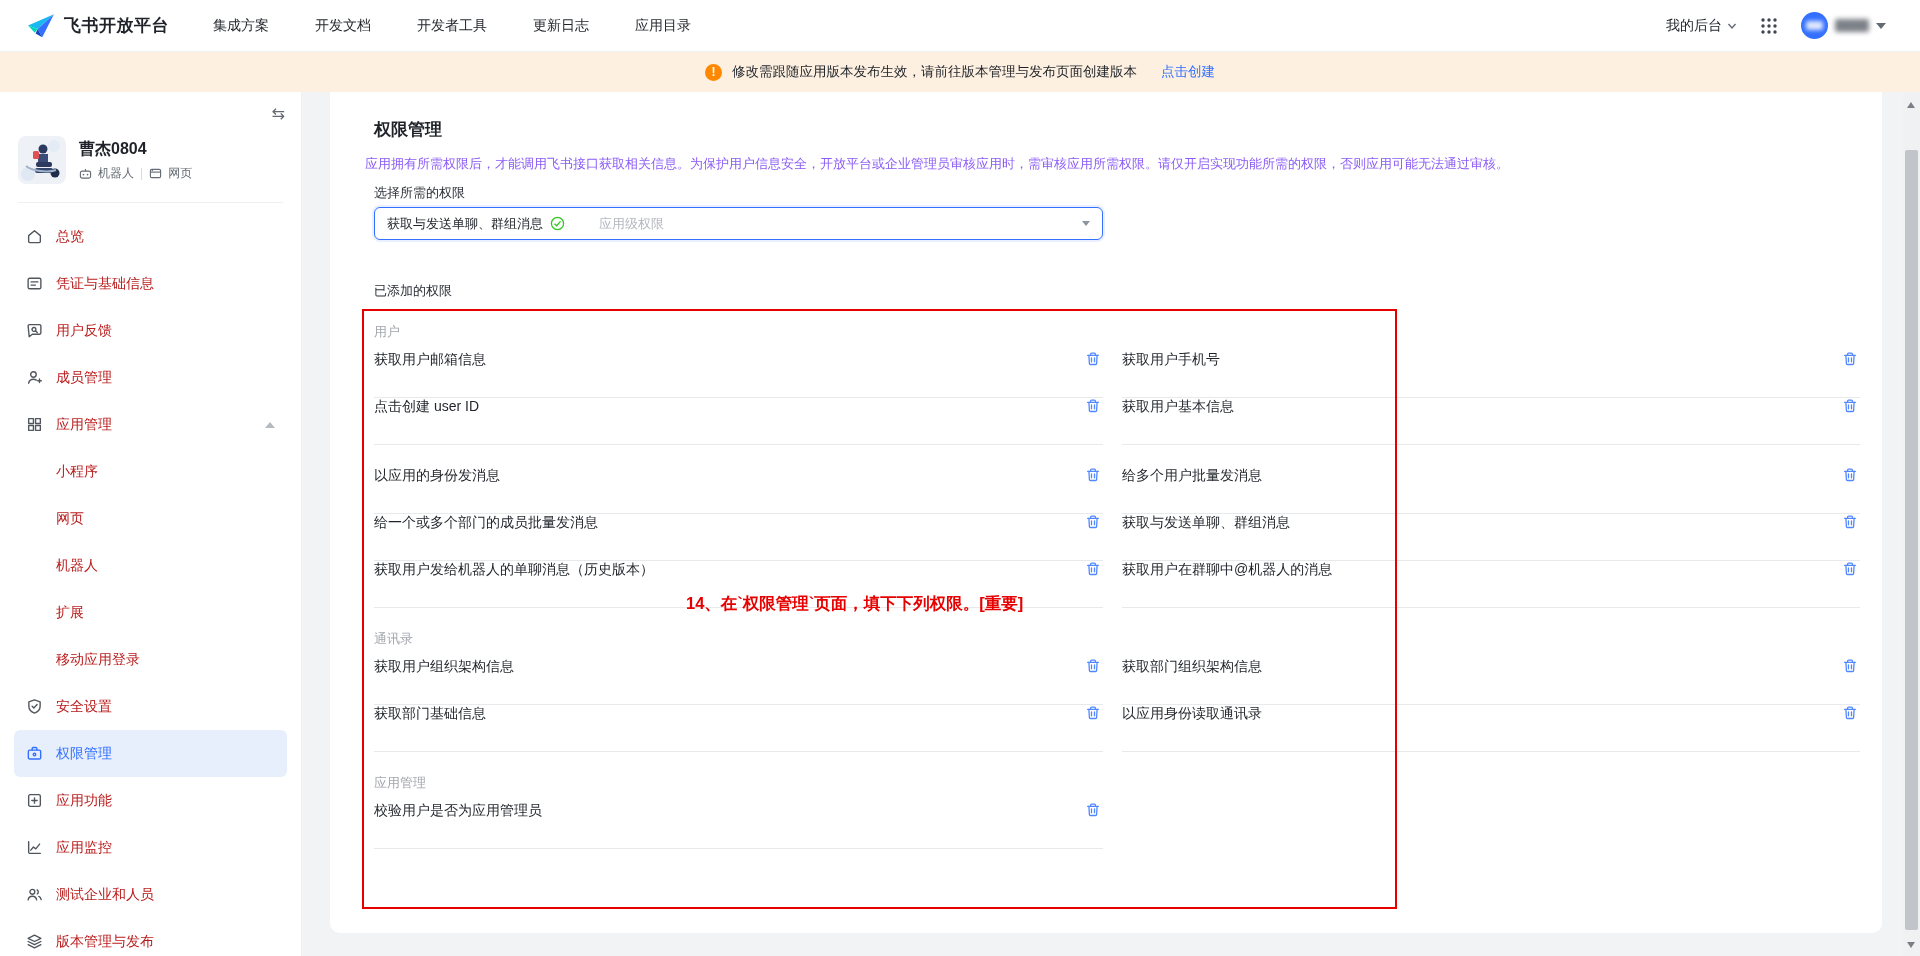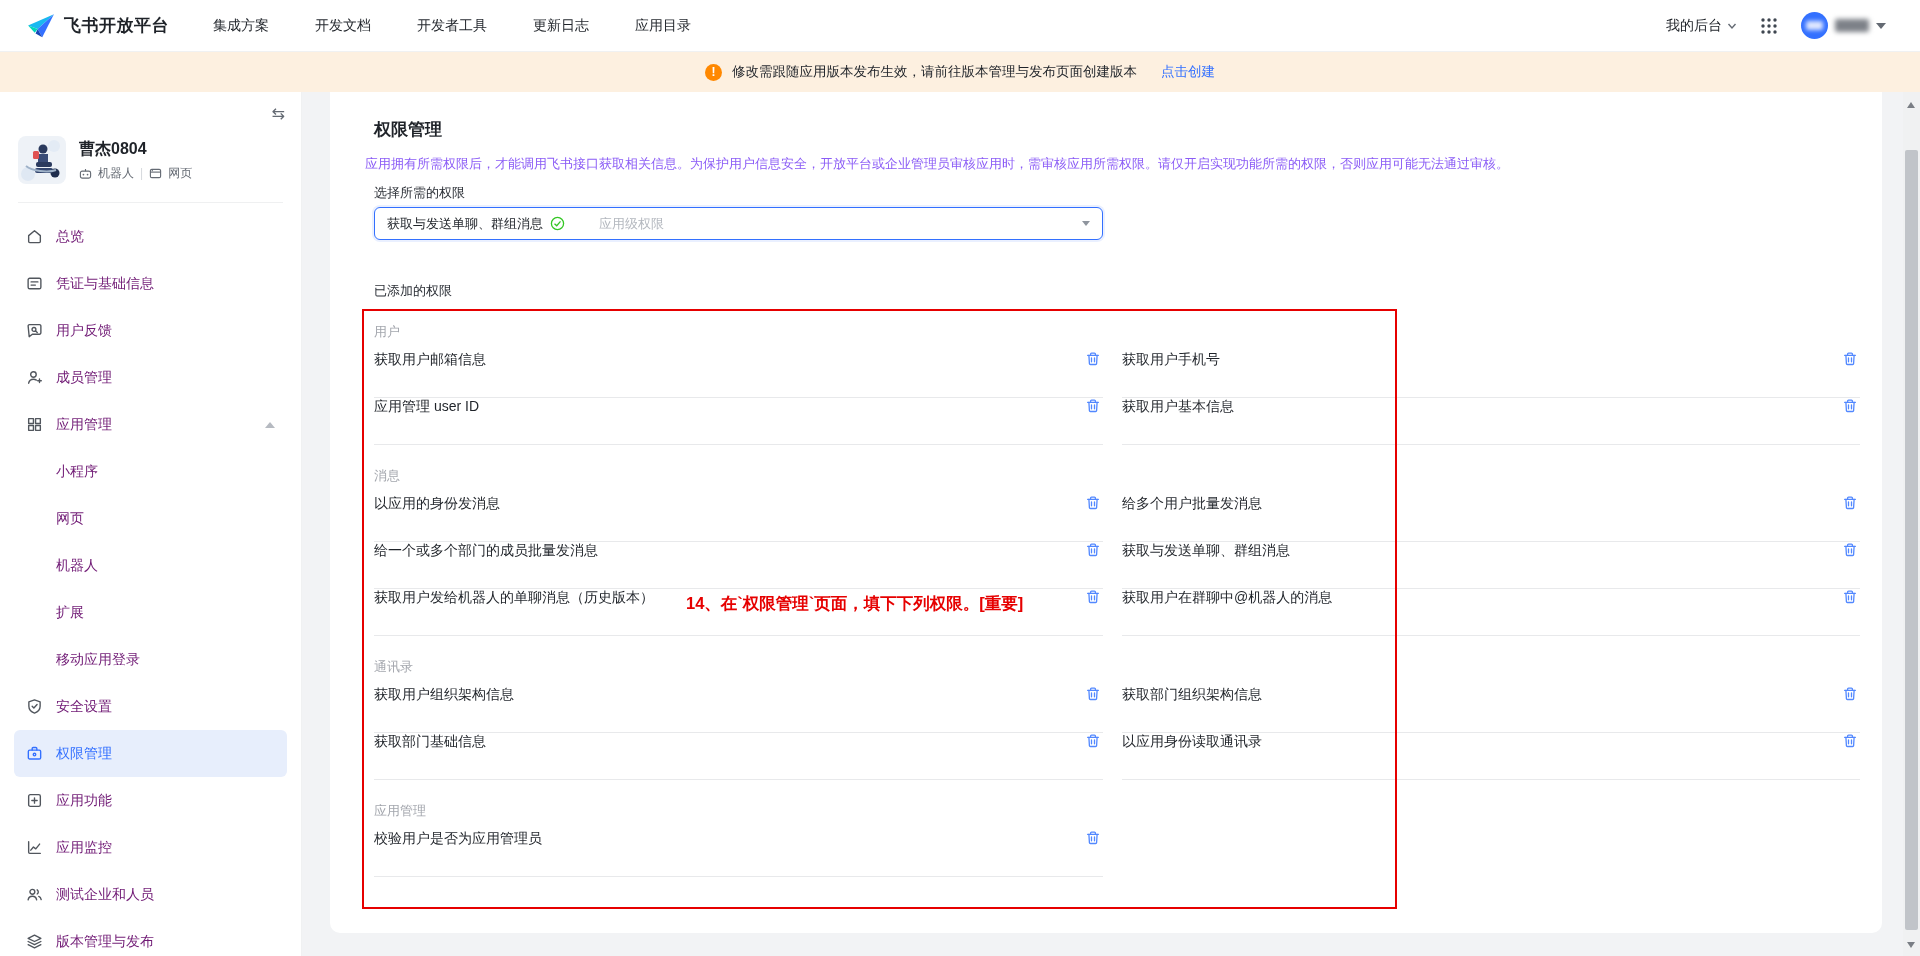--- a/index.html
+++ b/index.html
@@ -38,21 +38,21 @@
   .collapse-btn { position:absolute; right:16px; top:12px; font-size:16px; color:#646a73; cursor:pointer; }
   .profile { display:flex; align-items:center; gap:13px; padding:44px 18px 0 18px; }
   .app-avatar { width:48px; height:48px; border-radius:8px; overflow:hidden; flex:0 0 auto; }
   .app-name { font-size:16px; font-weight:bold; }
   .app-tags { display:flex; align-items:center; gap:6px; margin-top:5px; font-size:12px; color:#646a73; }
   .app-tags svg { width:13px; height:13px; }
   .tag-sep { color:#d6d9dd; }
   .side-divider { height:1px; background:#eff0f1; margin:18px 18px 8px 18px; }
   .side-nav { padding-top:2px; }
   .side-item { height:47px; display:flex; align-items:center; margin:0 14px; padding:0 12px;
-    border-radius:6px; cursor:pointer; color:#701a75; }
+    border-radius:6px; cursor:pointer; color:#b91c1c; }
   .side-item .side-icon { width:17px; height:17px; margin-right:13px; color:#51565d; display:flex; }
   .side-item .side-icon svg { width:17px; height:17px; }
   .side-label { font-size:14px; }
   .side-item.sub { padding-left:42px; }
   .side-item.active { background:#e7eefc; color:#3370ff; }
   .side-item.active .side-icon { color:#3370ff; }
   .side-item.active .side-label { font-weight:500; }
   .expand-caret { margin-left:auto; width:0; height:0; border-left:5px solid transparent;
     border-right:5px solid transparent; border-bottom:6px solid #b6bac1; }
 
@@ -343,21 +343,21 @@
                 <span class="trash">
                   <svg viewBox="0 0 16 16" fill="none" stroke="currentColor" stroke-width="1.3" stroke-linecap="round" stroke-linejoin="round">
                     <path d="M2.6 4.3h10.8"></path>
                     <path d="M5.6 4.3V3a.9.9 0 0 1 .9-.9h3a.9.9 0 0 1 .9.9v1.3"></path>
                     <path d="M3.9 4.3l.5 8.3a1 1 0 0 0 1 .9h5.2a1 1 0 0 0 1-.9l.5-8.3"></path>
                     <path d="M6.5 7v3.8M9.5 7v3.8"></path>
                   </svg>
                 </span>
               </div>
               <div class="perm-row">
-                <span class="perm-label">应用管理 user ID</span>
+                <span class="perm-label">点击创建 user ID</span>
                 <span class="trash">
                   <svg viewBox="0 0 16 16" fill="none" stroke="currentColor" stroke-width="1.3" stroke-linecap="round" stroke-linejoin="round">
                     <path d="M2.6 4.3h10.8"></path>
                     <path d="M5.6 4.3V3a.9.9 0 0 1 .9-.9h3a.9.9 0 0 1 .9.9v1.3"></path>
                     <path d="M3.9 4.3l.5 8.3a1 1 0 0 0 1 .9h5.2a1 1 0 0 0 1-.9l.5-8.3"></path>
                     <path d="M6.5 7v3.8M9.5 7v3.8"></path>
                   </svg>
                 </span>
               </div>
             </div>
@@ -381,21 +381,20 @@
                     <path d="M5.6 4.3V3a.9.9 0 0 1 .9-.9h3a.9.9 0 0 1 .9.9v1.3"></path>
                     <path d="M3.9 4.3l.5 8.3a1 1 0 0 0 1 .9h5.2a1 1 0 0 0 1-.9l.5-8.3"></path>
                     <path d="M6.5 7v3.8M9.5 7v3.8"></path>
                   </svg>
                 </span>
               </div>
             </div>
           </div>
         </div>
         <div class="perm-section">
-          <div class="perm-cat">消息</div>
           <div class="perm-cols">
             <div class="perm-col left">
               <div class="perm-row">
                 <span class="perm-label">以应用的身份发消息</span>
                 <span class="trash">
                   <svg viewBox="0 0 16 16" fill="none" stroke="currentColor" stroke-width="1.3" stroke-linecap="round" stroke-linejoin="round">
                     <path d="M2.6 4.3h10.8"></path>
                     <path d="M5.6 4.3V3a.9.9 0 0 1 .9-.9h3a.9.9 0 0 1 .9.9v1.3"></path>
                     <path d="M3.9 4.3l.5 8.3a1 1 0 0 0 1 .9h5.2a1 1 0 0 0 1-.9l.5-8.3"></path>
                     <path d="M6.5 7v3.8M9.5 7v3.8"></path>

